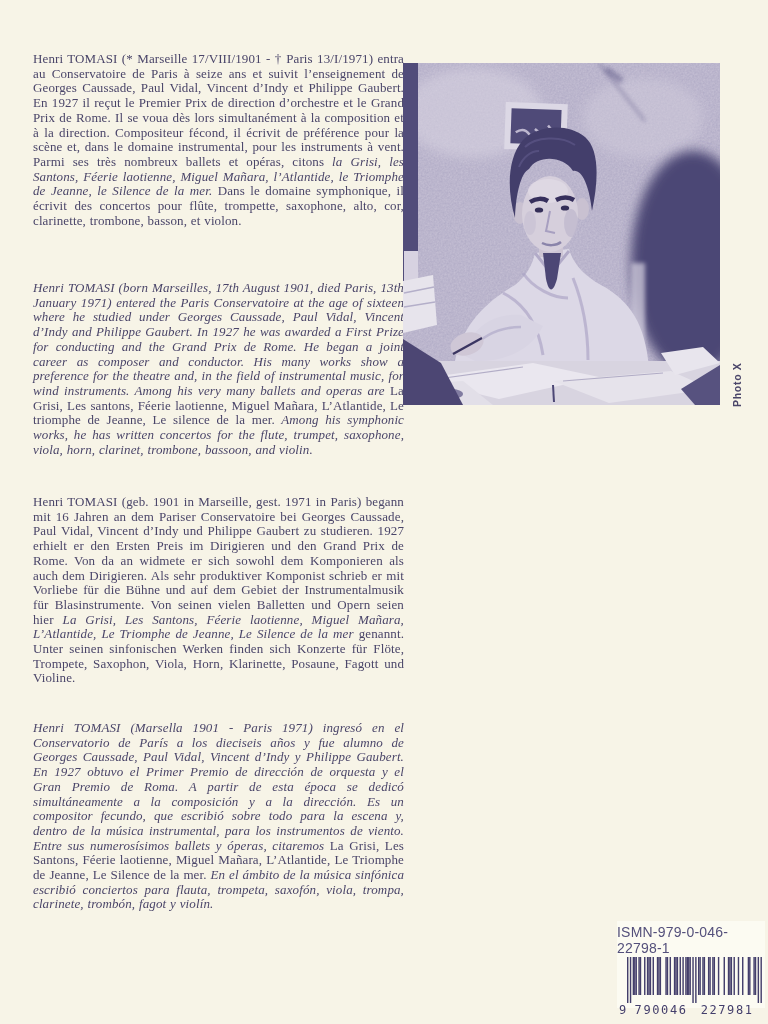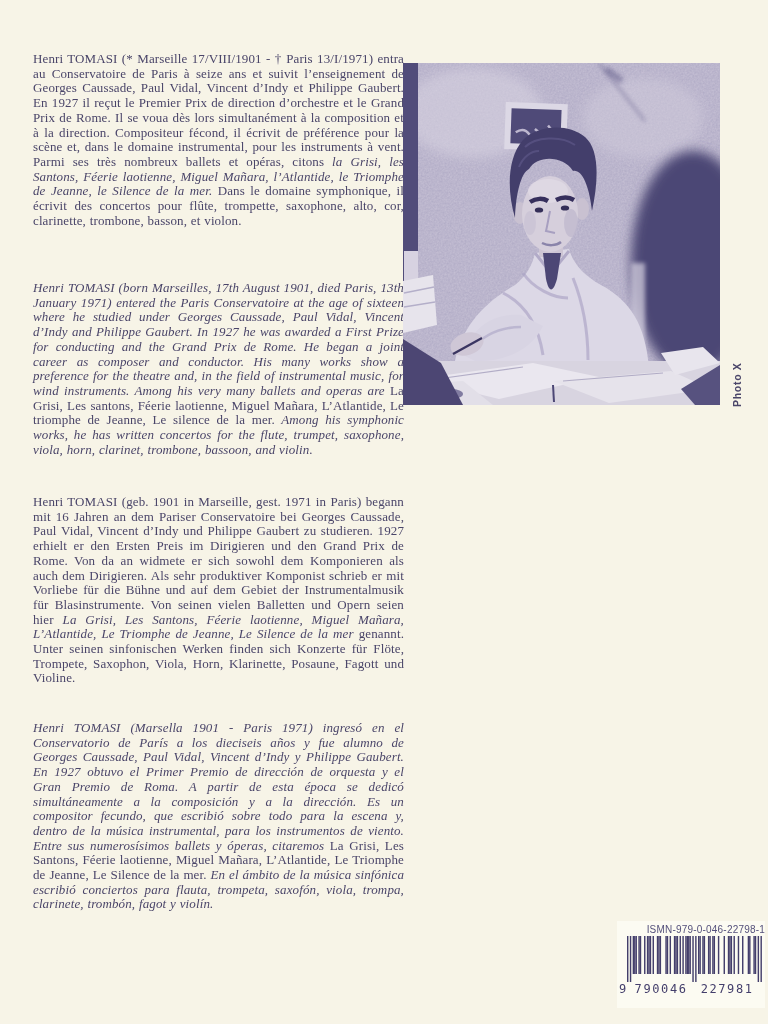--- a/index.html
+++ b/index.html
@@ -10,22 +10,22 @@
   .bio .it{font-style:italic;}
   .bio .rm{font-style:normal;}
   .photo{position:absolute;left:403px;top:63px;width:317px;height:342px;}
   .photo svg{display:block;}
   .photo-credit{position:absolute;left:731px;top:349px;height:58px;
        writing-mode:vertical-rl;transform:rotate(180deg);
        font-family:"Liberation Sans",sans-serif;font-weight:bold;font-size:10.5px;
        letter-spacing:.7px;color:var(--ink,#4a4569);white-space:nowrap;}
   .barcode-box{position:absolute;left:617px;top:921px;width:148px;height:87px;
        background:#fcfbf2;}
-  .ismn{margin-top:3px;text-align:right;font-family:"Liberation Sans",sans-serif;
-       font-size:10px;letter-spacing:.2px;color:#54507b;}
+  .ismn{margin-top:3px;text-align:left;font-family:"Liberation Sans",sans-serif;
+       font-size:14px;letter-spacing:.2px;color:#54507b;}
   #ean{display:block;margin:1px auto 0;}
 </style>
 </head>
 <body>
 
 <div class="page" style="--paper: #f7f4e7; --ink: #4a4569;">
 
   <div>
     <p class="bio" style="top:52px"><span class="rm">Henri TOMASI (* Marseille 17/VIII/1901 - † Paris 13/I/1971) entra au Conservatoire de Paris à seize ans et suivit l’enseignement de Georges Caussade, Paul Vidal, Vincent d’Indy et Philippe Gaubert. En 1927 il reçut le Premier Prix de direction d’orchestre et le Grand Prix de Rome. Il se voua dès lors simultanément à la composition et à la direction. Compositeur fécond, il écrivit de préférence pour la scène et, dans le domaine instrumental, pour les instruments à vent. Parmi ses très nombreux ballets et opéras, citons </span><span class="it">la Grisi, les Santons, Féerie laotienne, Miguel Mañara, l’Atlantide, le Triomphe de Jeanne, le Silence de la mer.</span><span class="rm"> Dans le domaine symphonique, il écrivit des concertos pour flûte, trompette, saxophone, alto, cor, clarinette, trombone, basson, et violon.</span></p>
     <p class="bio" style="top:281px"><span class="it">Henri TOMASI (born Marseilles, 17th August 1901, died Paris, 13th January 1971) entered the Paris Conservatoire at the age of sixteen where he studied under Georges Caussade, Paul Vidal, Vincent d’Indy and Philippe Gaubert. In 1927 he was awarded a First Prize for conducting and the Grand Prix de Rome. He began a joint career as composer and conductor. His many works show a preference for the theatre and, in the field of instrumental music, for wind instruments. Among his very many ballets and operas are </span><span class="rm">La Grisi, Les santons, Féerie laotienne, Miguel Mañara, L’Atlantide, Le triomphe de Jeanne, Le silence de la mer.</span><span class="it"> Among his symphonic works, he has written concertos for the flute, trumpet, saxophone, viola, horn, clarinet, trombone, bassoon, and violin.</span></p>

